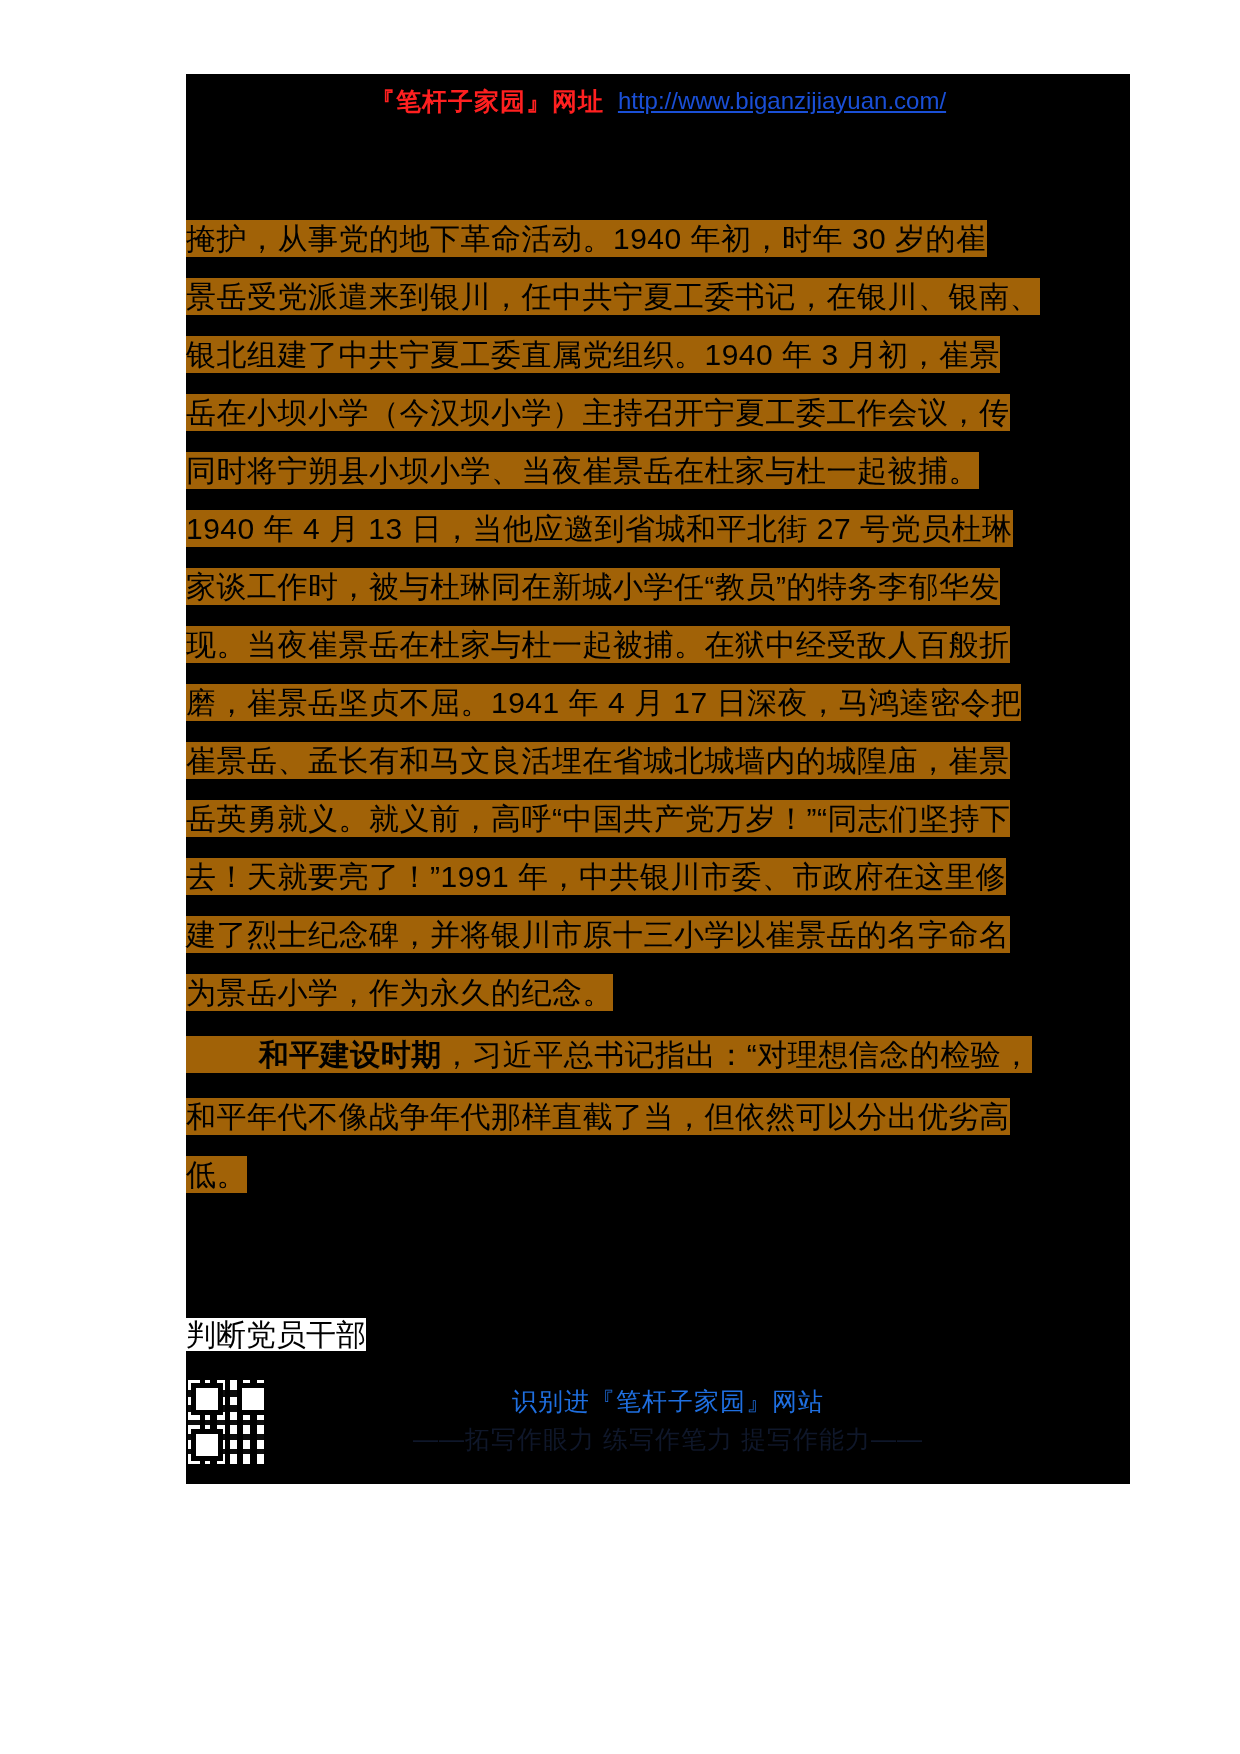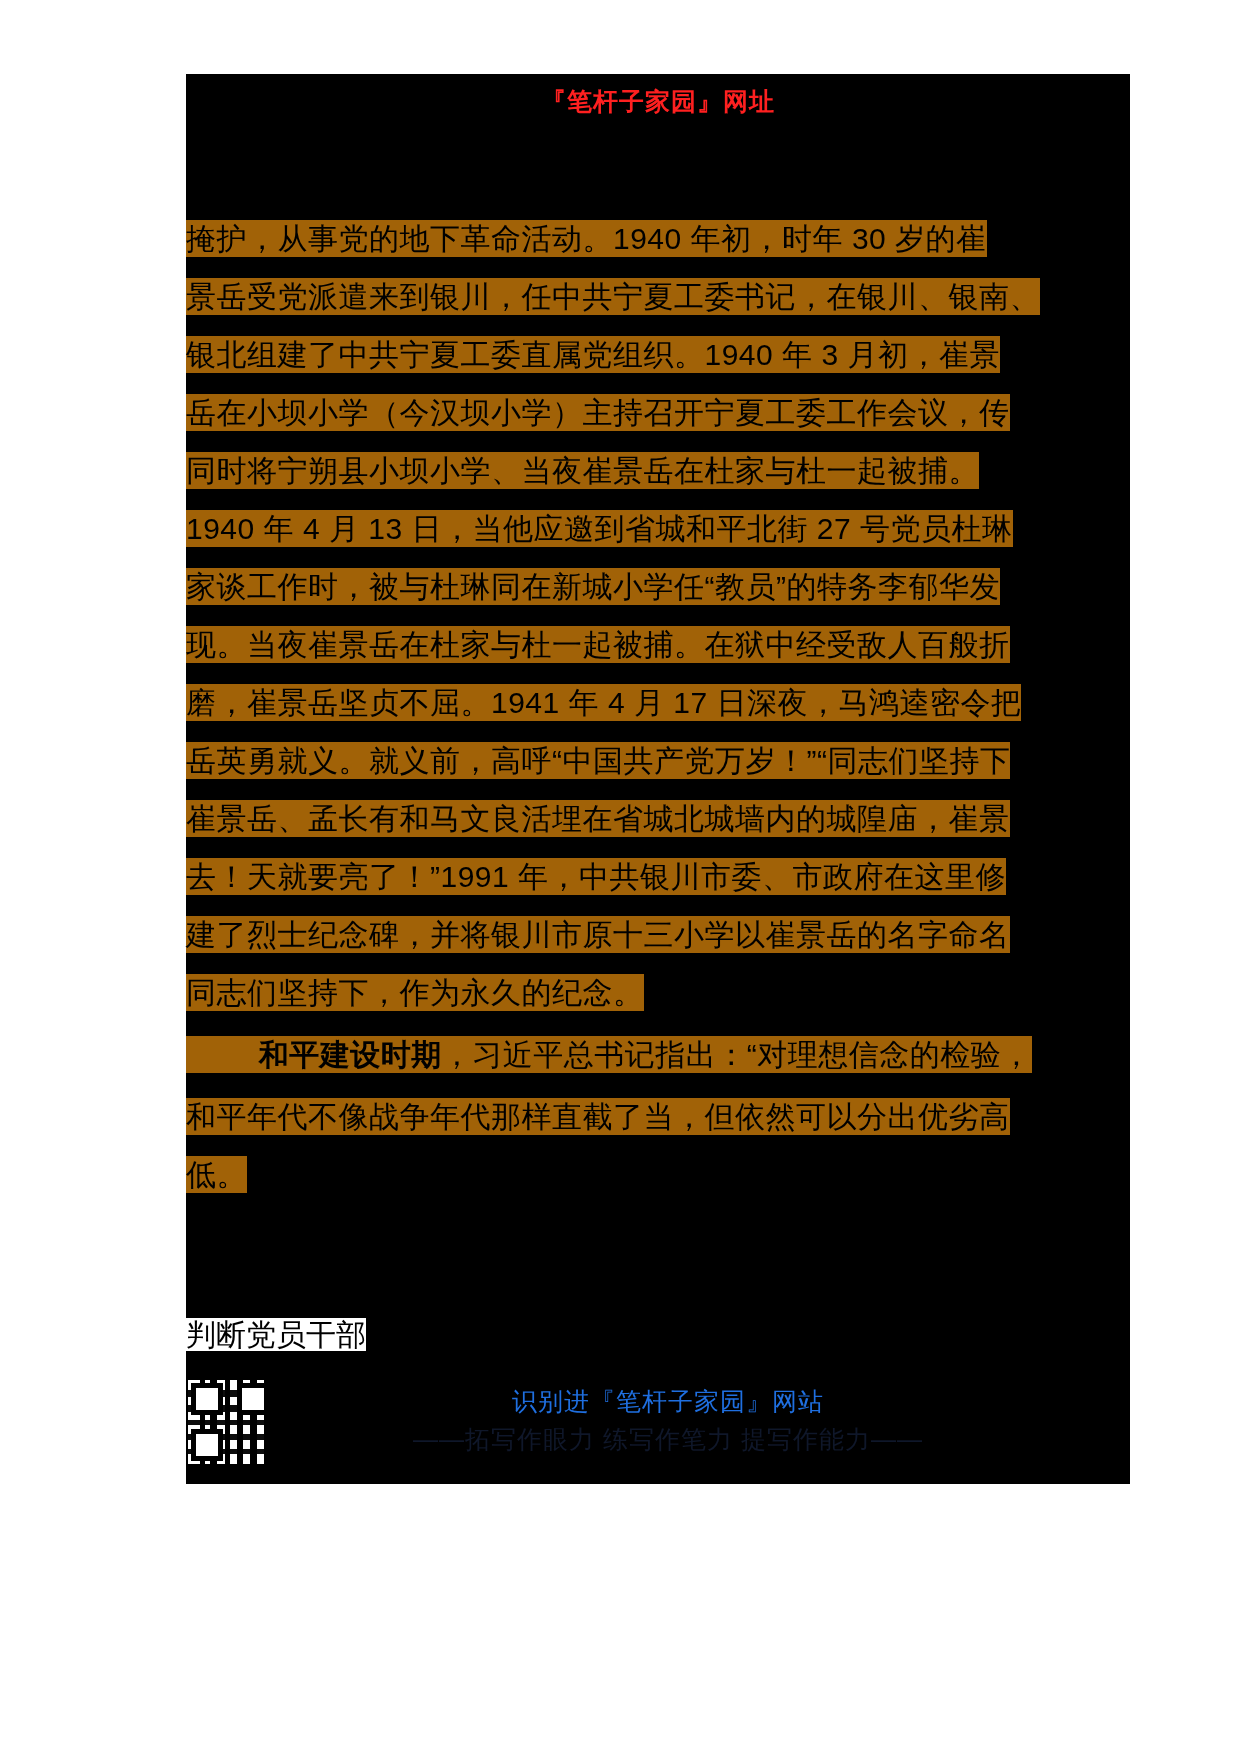--- a/index.html
+++ b/index.html
@@ -152,38 +152,39 @@
 </style>
 </head>
 <body>
 
 <div class="page">
 
   <div class="doc-panel"></div>
 
   <div class="header-line">
     <span class="header-title">『笔杆子家园』网址</span>
+    <span class="header-url">http://www.biganzijiayuan.com/</span>
   </div>
 
   <div class="body-block">
 
     <div class="line"><span class="hl">掩护，从事党的地下革命活动。1940 年初，时年 30 岁的崔</span></div>
     <div class="line"><span class="hl">景岳受党派遣来到银川，任中共宁夏工委书记，在银川、银南、</span></div>
     <div class="line"><span class="hl">银北组建了中共宁夏工委直属党组织。1940 年 3 月初，崔景</span></div>
     <div class="line"><span class="hl">岳在小坝小学（今汉坝小学）主持召开宁夏工委工作会议，传</span></div>
     <div class="line"><span class="hl">同时将宁朔县小坝小学、当夜崔景岳在杜家与杜一起被捕。</span></div>
     <div class="line"><span class="hl">1940 年 4 月 13 日，当他应邀到省城和平北街 27 号党员杜琳</span></div>
     <div class="line"><span class="hl">家谈工作时，被与杜琳同在新城小学任“教员”的特务李郁华发</span></div>
     <div class="line"><span class="hl">现。当夜崔景岳在杜家与杜一起被捕。在狱中经受敌人百般折</span></div>
     <div class="line"><span class="hl">磨，崔景岳坚贞不屈。1941 年 4 月 17 日深夜，马鸿逵密令把</span></div>
+    <div class="line"><span class="hl">崔景岳、孟长有和马文良活埋在省城北城墙内的城隍庙，崔景</span></div>
     <div class="line"><span class="hl">岳英勇就义。就义前，高呼“中国共产党万岁！”“同志们坚持下</span></div>
-    <div class="line"><span class="hl">崔景岳、孟长有和马文良活埋在省城北城墙内的城隍庙，崔景</span></div>
     <div class="line"><span class="hl">去！天就要亮了！”1991 年，中共银川市委、市政府在这里修</span></div>
     <div class="line"><span class="hl">建了烈士纪念碑，并将银川市原十三小学以崔景岳的名字命名</span></div>
-    <div class="line"><span class="hl">同志们坚持下，作为永久的纪念。</span></div>
+    <div class="line"><span class="hl">为景岳小学，作为永久的纪念。</span></div>
 
     <div class="line" style="height:66px;line-height:66px;">
       <span class="hl" style="padding-left:64px;">&nbsp;</span><span class="hl bold">和平建设时期</span><span class="hl">，习近平总书记指出：“对理想信念的检验，</span>
     </div>
     <div class="line"><span class="hl">和平年代不像战争年代那样直截了当，但依然可以分出优劣高</span></div>
     <div class="line"><span class="hl">低。</span></div>
   </div>
 
   <div class="tail-line">
     <span class="hl">判断党员干部</span>

